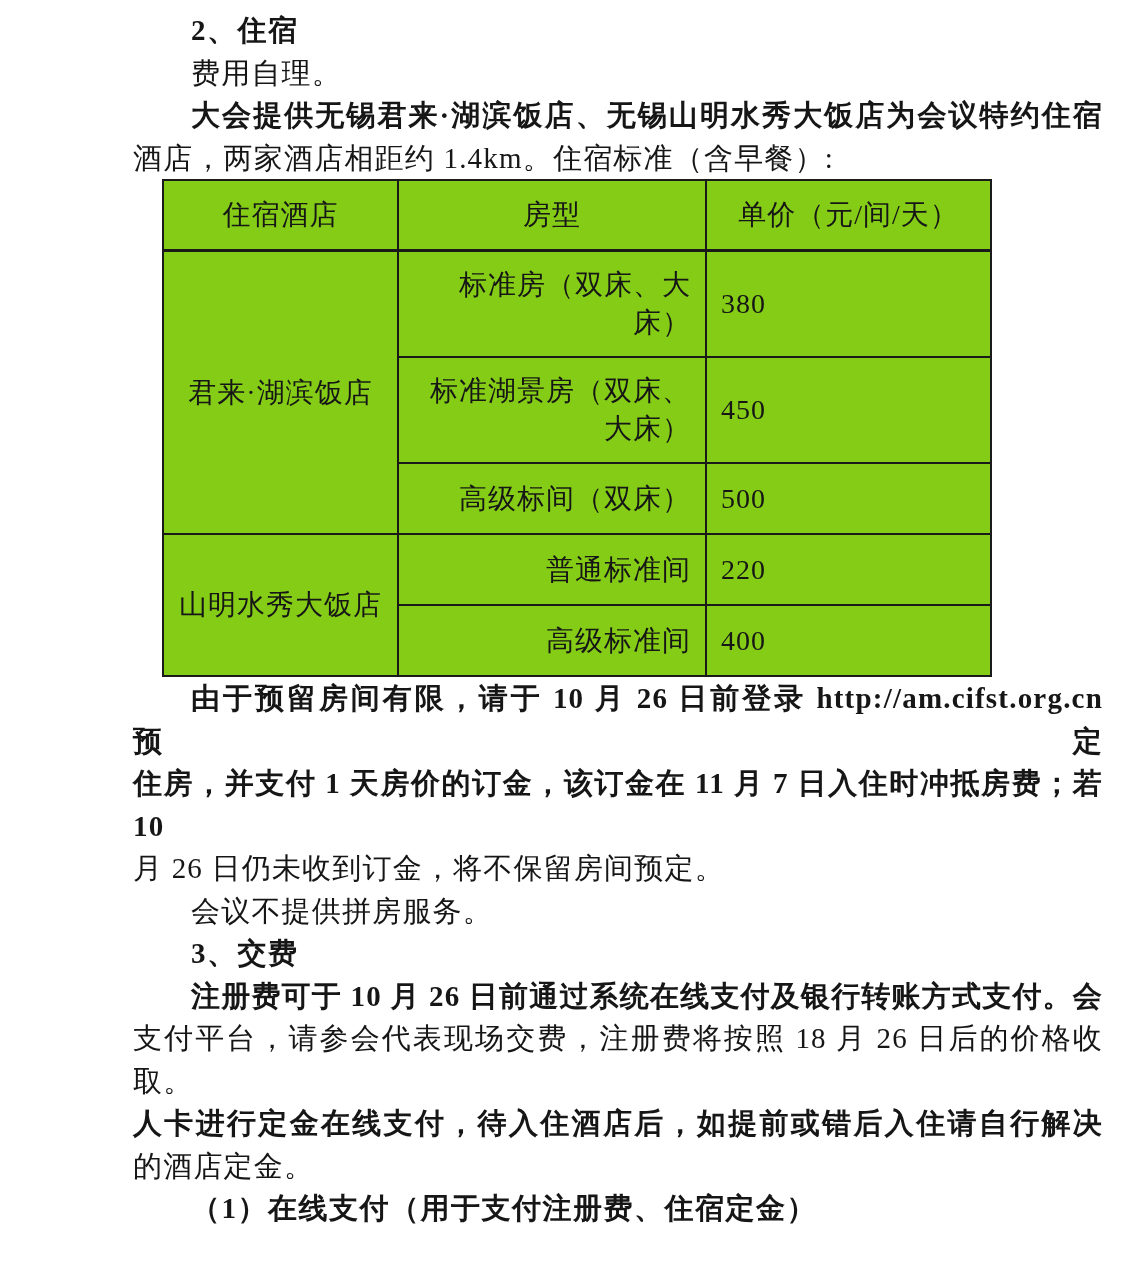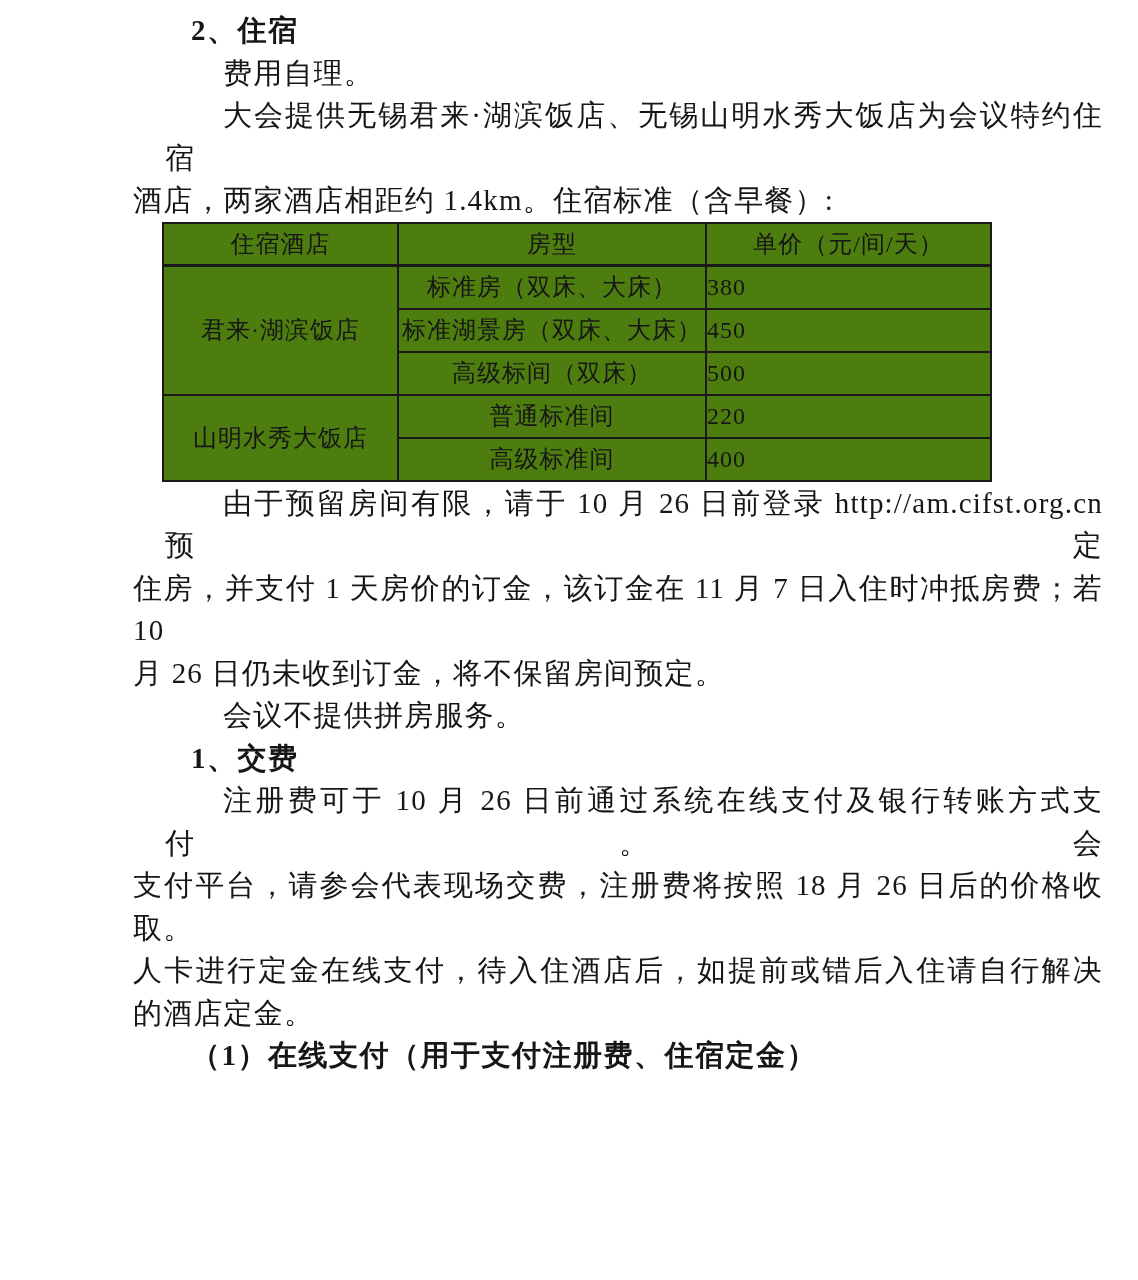--- a/index.html
+++ b/index.html
@@ -23,24 +23,24 @@
   .line {
     font-size: 29px;
     line-height: 42.5px;
     letter-spacing: 1.2px;
     text-align: justify;
     white-space: normal;
   }
   .line.fill {
     text-align: justify;
     text-align-last: justify;
+    font-weight: bold;
   }
   .line.first {
     text-indent: 58px;
-    margin-left: 32px;
   }
   .heading {
     font-size: 29px;
     line-height: 42.5px;
     font-weight: bold;
     text-indent: 58px;
     letter-spacing: 1.5px;
   }
   
   table.rates {
@@ -48,34 +48,34 @@
     margin-left: 29px;
     width: 828px;
     table-layout: fixed;
   }
   table.rates col.c1 { width: 235px; }
   table.rates col.c2 { width: 308px; }
   table.rates col.c3 { width: 285px; }
   table.rates th, table.rates td {
     border: 2px solid #1a1a1a;
     font-weight: normal;
-    font-size: 24px;
+    font-size: 28px;
     letter-spacing: 1px;
-    padding: 0;
+    padding: 14px;
     vertical-align: middle;
-    background: #4d7c0f;
+    background: #84cc16;
   }
   table.rates th {
     height: 40px;
     text-align: center;
     border-bottom: 3px solid #1a1a1a;
   }
   table.rates td { height: 41px; }
   td.hotel { text-align: center; }
-  td.room  { text-align: center; padding-left: 14px; font-size: 27px; }
+  td.room  { text-align: right; padding-left: 14px; font-size: 27px; }
   td.price { text-align: left; padding-left: 10px; }
 </style>
 </head>
 <body>
 
 <div class="page">
 
   <div class="heading">2、住宿</div>
 
   <div>
@@ -130,21 +130,21 @@
       <div class="line first fill">由于预留房间有限，请于 10 月 26 日前登录 http://am.cifst.org.cn 预定</div>
       <div class="line fill">住房，并支付 1 天房价的订金，该订金在 11 月 7 日入住时冲抵房费；若 10</div>
       <div class="line">月 26 日仍未收到订金，将不保留房间预定。</div>
     </div>
 
 
   <div>
       <div class="line first">会议不提供拼房服务。</div>
     </div>
 
-  <div class="heading">1、交费</div>
+  <div class="heading">3、交费</div>
 
   <div>
       <div class="line first fill">注册费可于 10 月 26 日前通过系统在线支付及银行转账方式支付。会</div>
       <div class="line">支付平台，请参会代表现场交费，注册费将按照 18 月 26 日后的价格收取。</div>
     </div>
 
   <div>
       <div class="line fill">人卡进行定金在线支付，待入住酒店后，如提前或错后入住请自行解决</div>
       <div class="line">的酒店定金。</div>
     </div>

